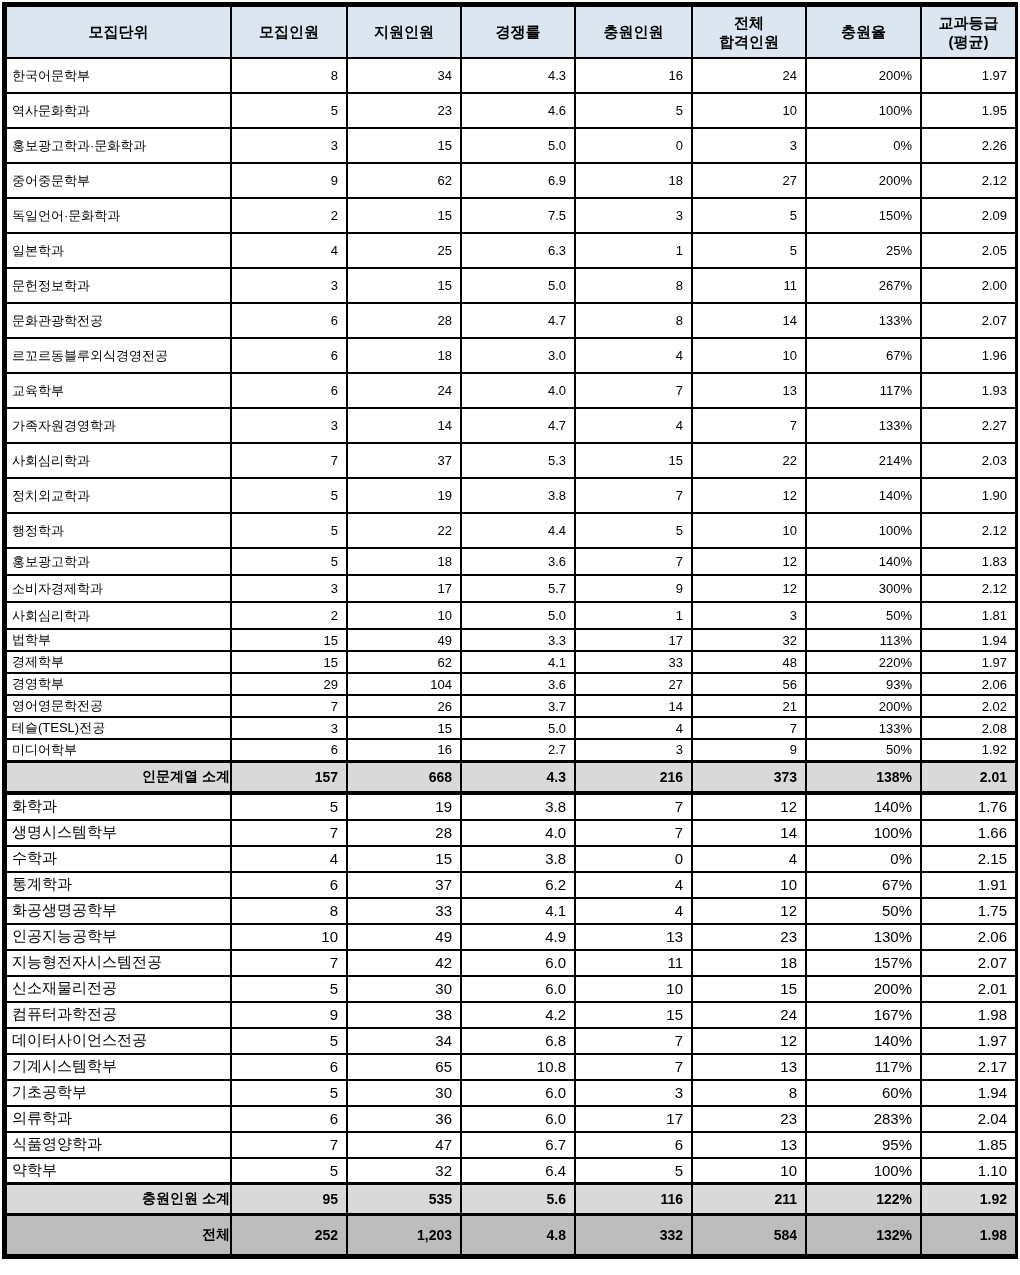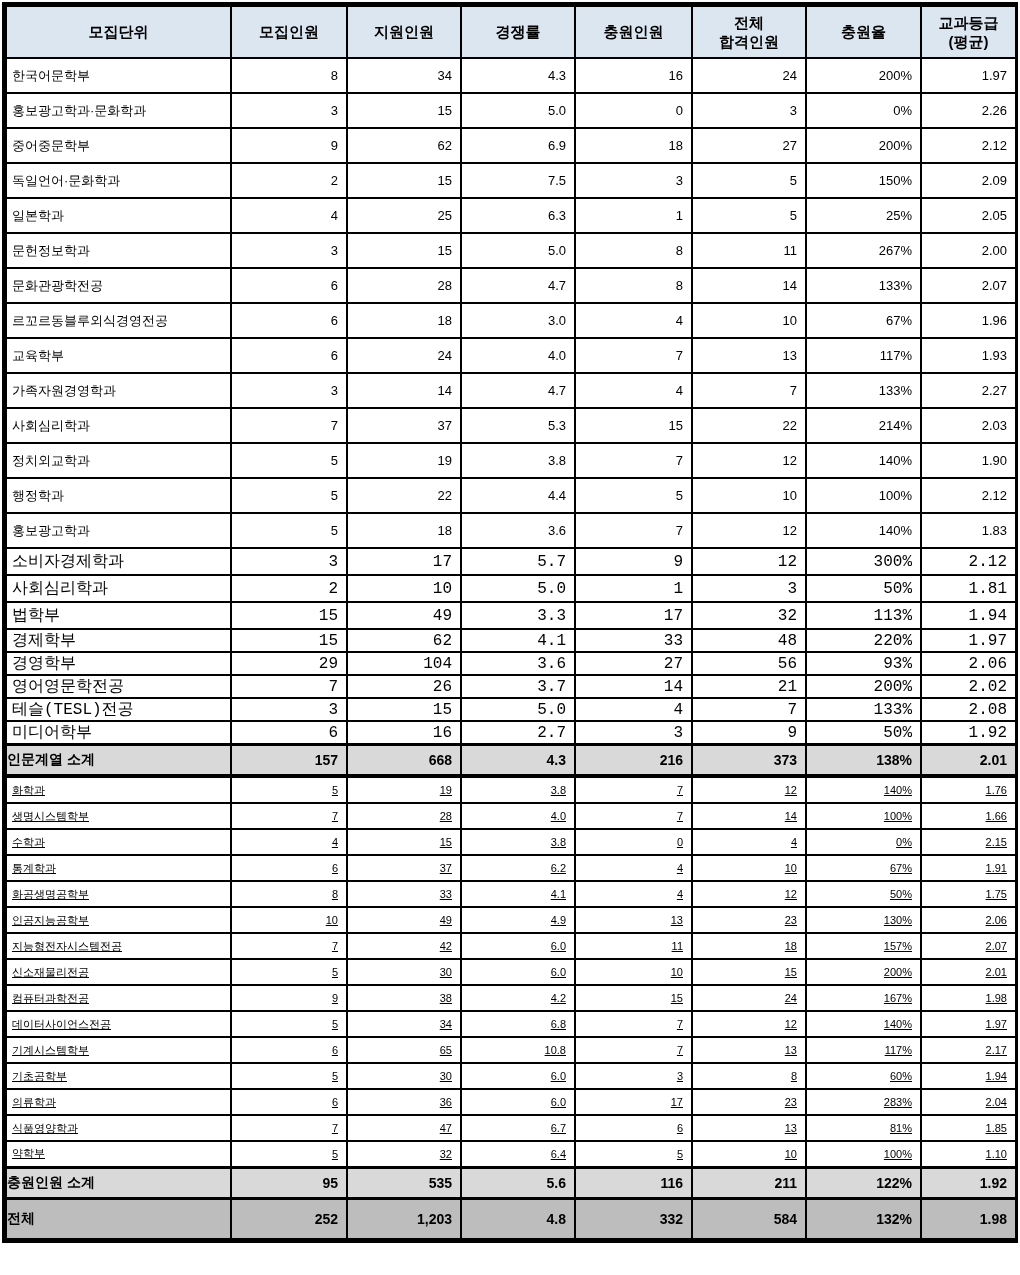--- a/index.html
+++ b/index.html
@@ -40,40 +40,40 @@
     text-align: center;
     white-space: pre-line;
     height: 50px;
     line-height: 1.3;
   }
   td.unit { text-align: left; padding-left: 5px; }
   td.num  { text-align: right; padding-right: 8px; }
 
   
   #t1 tbody[data-section] tr { height: 35px; font-size: 13px; }
-  #t1 tbody[data-section] tr:nth-child(n+15) { height: 27px; font-size: 16px; font-family: Liberation Mono, monospace; }
+  #t1 tbody[data-section] tr:nth-child(n+15) { height: 27px; font-size: 13px; }
   #t1 tbody[data-section] tr:nth-child(n+18) { height: 22px; }
   
-  #t2 tbody[data-section] tr { height: 26px; font-size: 11px; text-decoration: underline; }
+  #t2 tbody[data-section] tr { height: 26px; font-size: 15px; }
 
   tr.subtotal td {
     background: var(--subtotal-bg, #d9d9d9);
     font-weight: bold;
     height: 28px;
     font-size: 14px;
     border-top: 3px solid var(--border-color, #000);
   }
   tr.total td {
     background: var(--total-bg, #bdbdbd);
     font-weight: bold;
     height: 38px;
     font-size: 14px;
     border-top: 3px solid var(--border-color, #000);
   }
-  tr.subtotal td.unit, tr.total td.unit { text-align: left; padding-left: 0; margin-top: 48px; }
+  tr.subtotal td.unit, tr.total td.unit { text-align: right; padding-left: 0; margin-top: 48px; }
 </style>
 </head>
 <body>
 
 <div class="table-wrap">
 
   <table id="t1">
     <colgroup>
       <col style="width:225px">
         <col style="width:116px">
@@ -103,20 +103,30 @@
     <td class="unit">한국어문학부</td>
     <td class="num">8</td>
     <td class="num">34</td>
     <td class="num">4.3</td>
     <td class="num">16</td>
     <td class="num">24</td>
     <td class="num">200%</td>
     <td class="num">1.97</td>
   </tr>
         <tr>
+    <td class="unit">역사문화학과</td>
+    <td class="num">5</td>
+    <td class="num">23</td>
+    <td class="num">4.6</td>
+    <td class="num">5</td>
+    <td class="num">10</td>
+    <td class="num">100%</td>
+    <td class="num">1.95</td>
+  </tr>
+        <tr>
     <td class="unit">홍보광고학과·문화학과</td>
     <td class="num">3</td>
     <td class="num">15</td>
     <td class="num">5.0</td>
     <td class="num">0</td>
     <td class="num">3</td>
     <td class="num">0%</td>
     <td class="num">2.26</td>
   </tr>
         <tr>
@@ -476,21 +486,21 @@
     <td class="num">283%</td>
     <td class="num">2.04</td>
   </tr>
         <tr>
     <td class="unit">식품영양학과</td>
     <td class="num">7</td>
     <td class="num">47</td>
     <td class="num">6.7</td>
     <td class="num">6</td>
     <td class="num">13</td>
-    <td class="num">81%</td>
+    <td class="num">95%</td>
     <td class="num">1.85</td>
   </tr>
         <tr>
     <td class="unit">약학부</td>
     <td class="num">5</td>
     <td class="num">32</td>
     <td class="num">6.4</td>
     <td class="num">5</td>
     <td class="num">10</td>
     <td class="num">100%</td>

